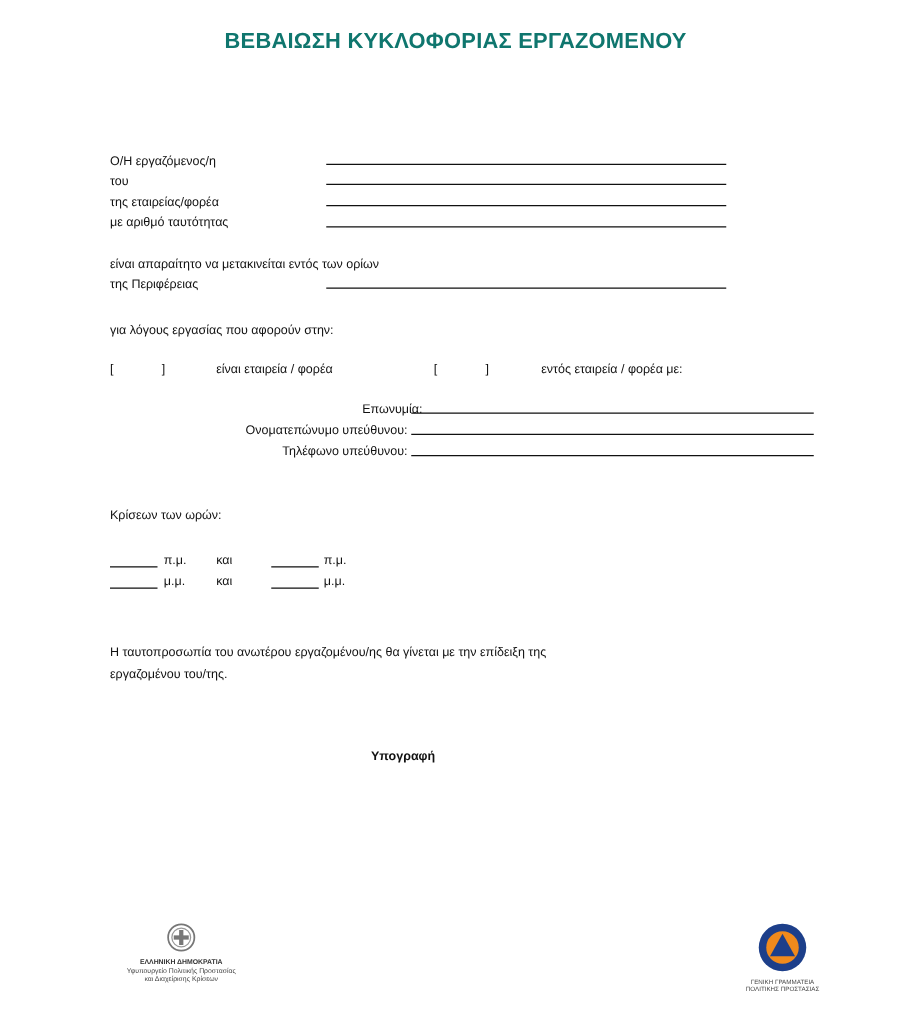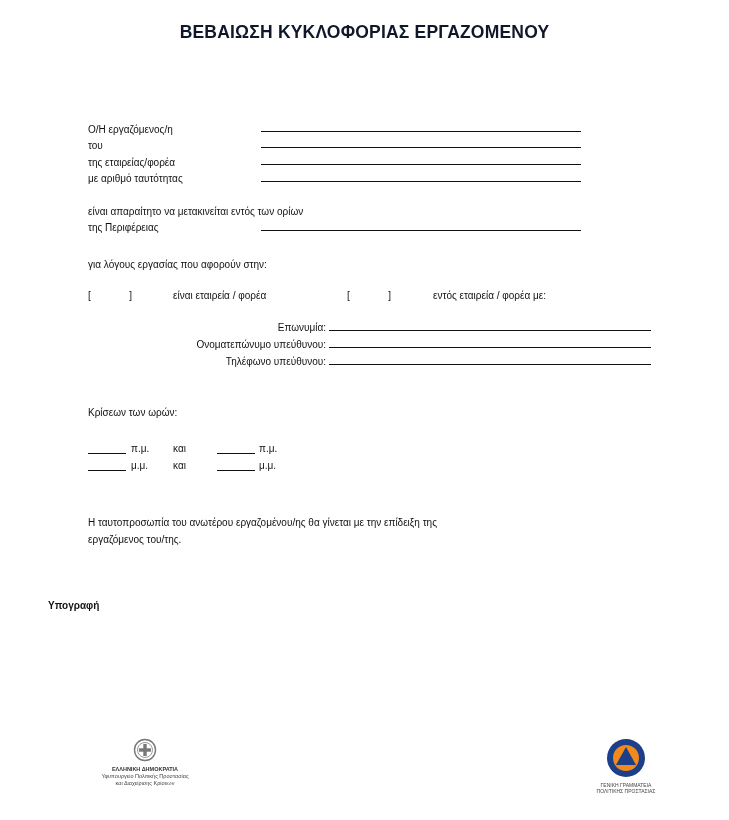--- a/index.html
+++ b/index.html
@@ -1,19 +1,19 @@
 <!DOCTYPE html>
 <html><head>
 <meta charset="utf-8">
 <style>
   html, body { margin:0; padding:0; background:#ffffff; }
   body { width:729px; height:820px; position:relative; overflow:hidden;
          font-family:"Liberation Sans", sans-serif; color:#111; }
   .abs { position:absolute; }
-  .title { top:22px; left:0; width:729px; text-align:center; font-weight:bold; font-size:17.5px; letter-spacing:0.2px; color:#0f172a; }
+  .title { top:22px; left:0; width:729px; text-align:center; font-weight:bold; font-size:17.5px; letter-spacing:0.2px; color:#0f766e; }
   .t { font-size:10px; line-height:15px; white-space:nowrap; }
   .line { position:absolute; border-bottom:1.6px solid #111; height:0; }
   .b { font-weight:bold; }
   .logo-text { font-size:5.5px; line-height:7px; color:#444; text-align:center; white-space:nowrap; }
 </style>
 </head>
 <body>
 
 <div>
 
@@ -44,21 +44,21 @@
   </div>
   <div class="abs t" style="top:288px;left:173px;">είναι εταιρεία / φορέα</div>
 
   <div class="abs t" style="top:288px;left:347px;">
     <span>[</span>
     <span style="display:inline-block;width:33px;"></span>
     <span>]</span>
   </div>
   <div class="abs t" style="top:288px;left:433px;">εντός εταιρεία / φορέα με:</div>
 
-  <div class="abs t" style="top:320px;right:403px;text-align:left;">Επωνυμία:</div>
+  <div class="abs t" style="top:320px;right:391px;text-align:left;">Επωνυμία:</div>
   <div class="line" style="top:330px;left:329px;width:322px;"></div>
 
   <div class="abs t" style="top:337px;right:403px;text-align:center;">Ονοματεπώνυμο υπεύθυνου:</div>
   <div class="line" style="top:347px;left:329px;width:322px;"></div>
 
   <div class="abs t" style="top:354px;right:403px;text-align:right;">Τηλέφωνο υπεύθυνου:</div>
   <div class="line" style="top:364px;left:329px;width:322px;"></div>
 
   <div class="abs t" style="top:405px;left:88px;">Κρίσεων των ωρών:</div>
 
@@ -68,23 +68,23 @@
   <div class="line" style="top:453px;left:217px;width:38px;"></div>
   <div class="abs t" style="top:441px;left:259px;">π.μ.</div>
 
   <div class="line" style="top:470px;left:88px;width:38px;"></div>
   <div class="abs t" style="top:458px;left:131px;">μ.μ.</div>
   <div class="abs t" style="top:458px;left:173px;">και</div>
   <div class="line" style="top:470px;left:217px;width:38px;"></div>
   <div class="abs t" style="top:458px;left:259px;">μ.μ.</div>
 
   <div class="abs t" style="top:515px;left:88px;">Η ταυτοπροσωπία του ανωτέρου εργαζομένου/ης θα γίνεται με την επίδειξη της</div>
-  <div class="abs t" style="top:532px;left:88px;">εργαζόμενος του/της.</div>
+  <div class="abs t" style="top:532px;left:88px;">εργαζομένου του/της.</div>
 
-  <div class="abs t b" style="top:598px;left:0;width:645px;margin-left:48px;">Υπογραφή</div>
+  <div class="abs t b" style="top:598px;left:0;width:645px;text-align:center;">Υπογραφή</div>
 
   <div class="abs" style="top:738px;left:90px;width:110px;">
     <div style="width:110px;text-align:center;">
       <svg width="24" height="24" viewBox="0 0 24 24">
         <circle cx="12" cy="12" r="10.5" fill="none" stroke="#777" stroke-width="1.4"></circle>
         <circle cx="12" cy="12" r="7.5" fill="none" stroke="#999" stroke-width="1"></circle>
         <rect x="10.3" y="6" width="3.4" height="12" fill="#777"></rect>
         <rect x="6" y="10.3" width="12" height="3.4" fill="#777"></rect>
       </svg>
     </div>

